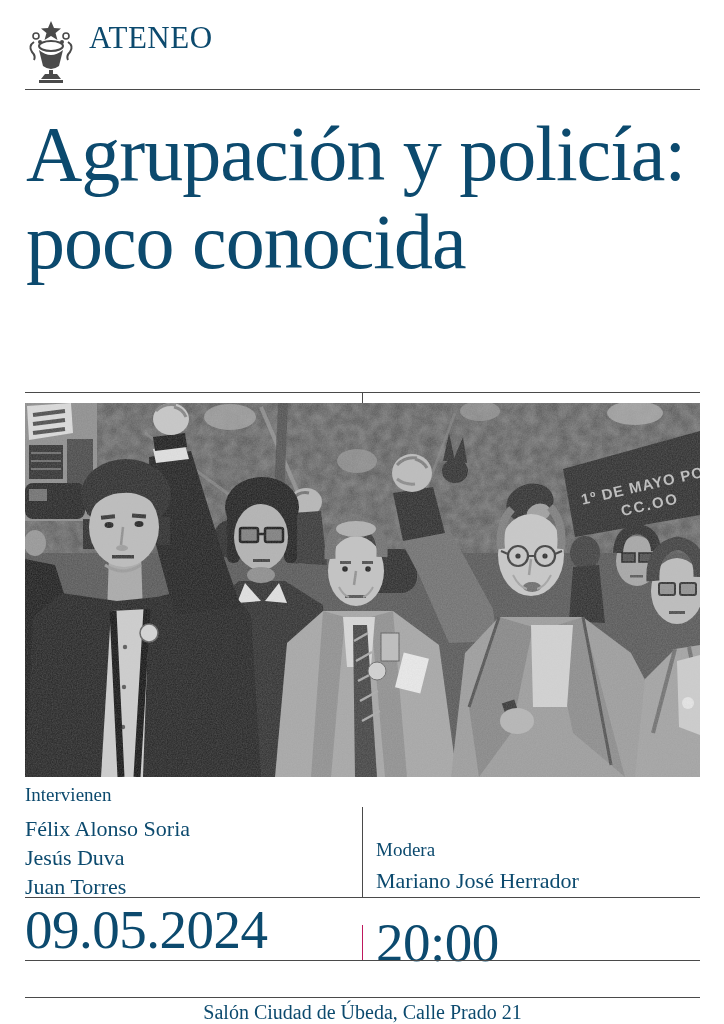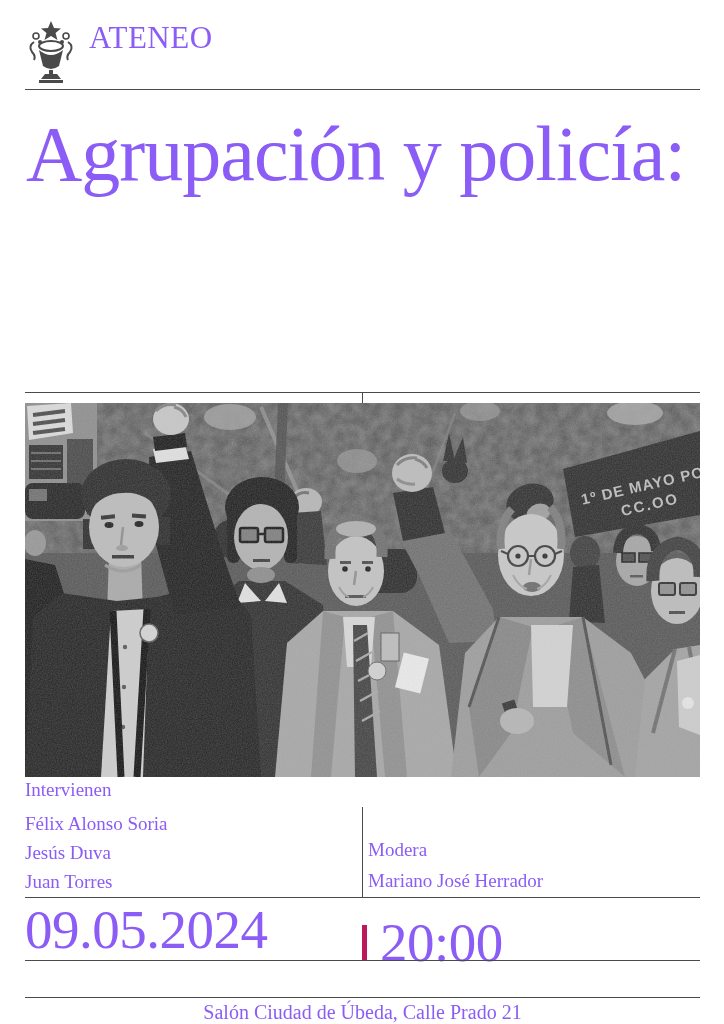--- a/index.html
+++ b/index.html
@@ -1,40 +1,40 @@
 <!DOCTYPE html>
 <html><head>
 <meta charset="utf-8">
 <style>
   html,body{margin:0;padding:0;background:#ffffff;}
   .poster{
     position:relative;width:709px;height:1024px;background:#ffffff;
-    color:#8b5cf6;font-family:"Liberation Serif",serif;overflow:hidden;
+    color:#0c4a6e;font-family:"Liberation Serif",serif;overflow:hidden;
   }
   .hrule{position:absolute;left:25px;width:675px;height:1px;background:#4a4a4a;}
   .vtick{position:absolute;left:362px;top:392px;width:1px;height:11px;background:#4a4a4a;}
   .brand{position:absolute;left:26px;top:18px;display:flex;align-items:flex-start;gap:13px;}
   .crest{width:50px;height:64px;margin-top:2px;flex:0 0 auto;}
   .brand-name{font-size:31px;line-height:31px;letter-spacing:.5px;padding-top:4px;}
   .organizer{position:absolute;left:26px;top:94px;font-size:23px;line-height:26px;}
   .title{position:absolute;left:26px;top:110px;font-size:78px;line-height:88px;letter-spacing:-1px;white-space:nowrap;}
   .photo{position:absolute;left:25px;top:403px;width:675px;height:374px;}
   .photo svg{display:block;width:100%;height:100%;}
   .row-names{position:absolute;left:25px;top:778px;width:675px;height:119px;display:flex;}
-  .cell-speakers{width:337px;box-sizing:border-box;}
-  .cell-moderator{flex:1;border-left:1px solid #4a4a4a;box-sizing:border-box;padding-left:5px;
+  .cell-speakers{width:337px;box-sizing:border-box;padding-top:5px;}
+  .cell-moderator{flex:1;border-left:1px solid #4a4a4a;box-sizing:border-box;padding-left:13px;
     display:flex;flex-direction:column;justify-content:flex-end;padding-bottom:2px;margin-top:29px;}
   .small-label{font-size:19px;line-height:24px;}
-  .person{font-size:19px;line-height:29px;}
+  .person{font-size:22px;line-height:29px;}
   .speaker-list{margin-top:7px;}
   .cell-moderator .person{margin-top:4px;}
   .row-schedule{position:absolute;left:25px;top:898px;width:675px;height:62px;display:flex;font-family:Liberation Serif, serif;}
   .sched-cell{display:flex;align-items:center;font-size:55px;letter-spacing:-.5px;}
   .sched-left{width:337px;}
-  .sched-right{flex:1;border-left:5px solid #be185d;box-sizing:border-box;padding-left:13px;margin-top:27px;}
+  .sched-right{flex:1;border-left:1px solid #be185d;box-sizing:border-box;padding-left:13px;margin-top:27px;}
   .venue-row{position:absolute;left:25px;top:961px;width:675px;height:36px;
     display:flex;align-items:center;justify-content:center;font-size:20px;margin-top:33px;}
 </style>
 </head>
 <body>
 
 <div class="poster">
 
   <div class="brand">
     <svg class="crest" viewBox="0 0 50 64" aria-hidden="true">
@@ -56,20 +56,21 @@
     <div class="brand-name">
       <div>ATENEO</div>
     </div>
   </div>
 
   <div class="hrule" style="top:89px"></div>
 
 
   <div class="title">
     <div>Agrupación y policía:</div>
+    <div>poco conocida</div>
   </div>
 
   <div class="hrule" style="top:392px"></div>
   <div class="vtick"></div>
 
   <div class="photo">
     <svg viewBox="0 0 675 374" preserveAspectRatio="none" role="img" aria-label="Black-and-white photograph of a 1970s demonstration: men in coats and jackets marching with raised fists, trees and a union banner behind">
       <defs>
         <filter id="grain" x="0" y="0" width="100%" height="100%">
           <feTurbulence type="fractalNoise" baseFrequency="0.8" numOctaves="2" stitchTiles="stitch"></feTurbulence>

